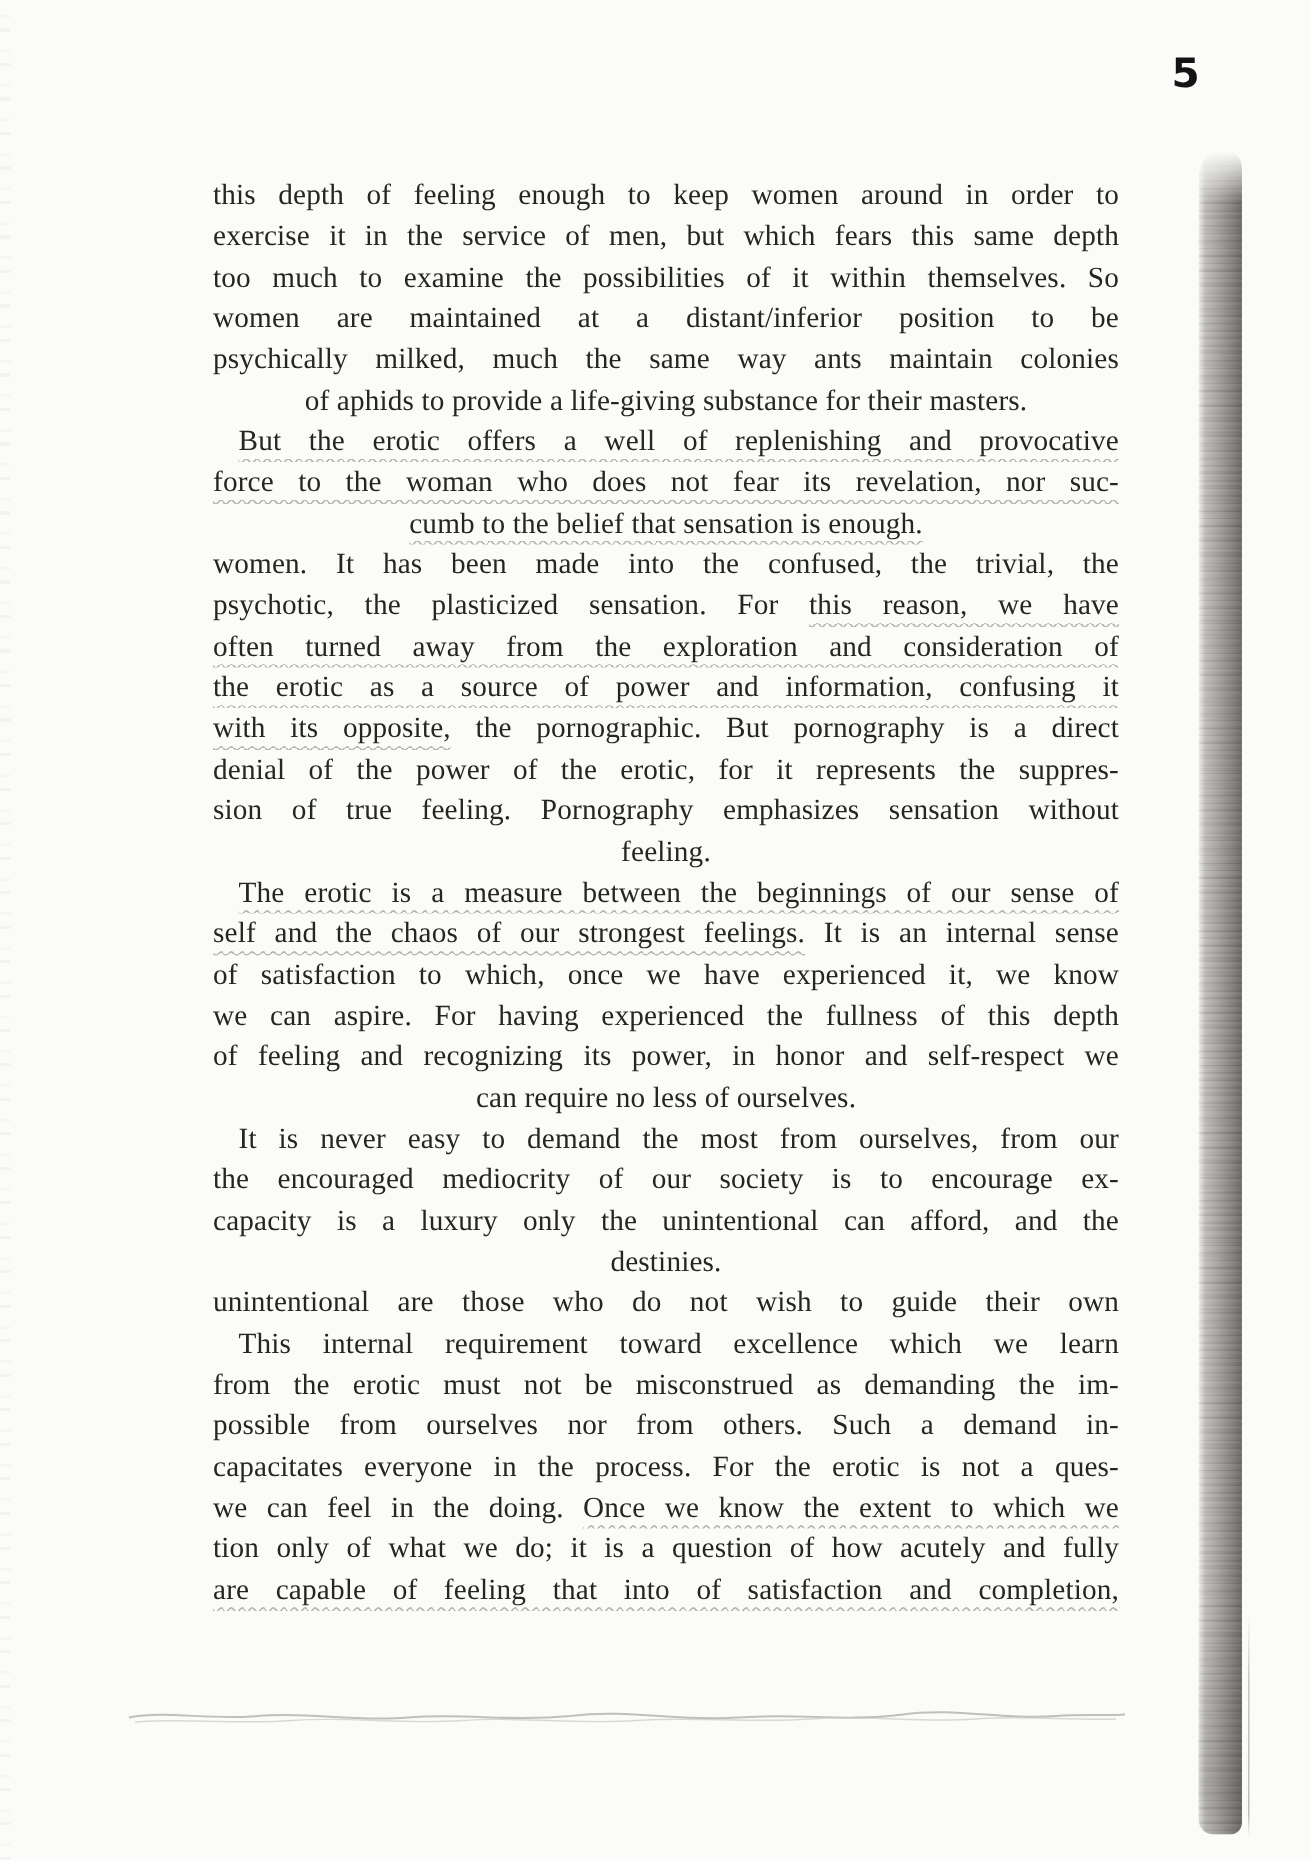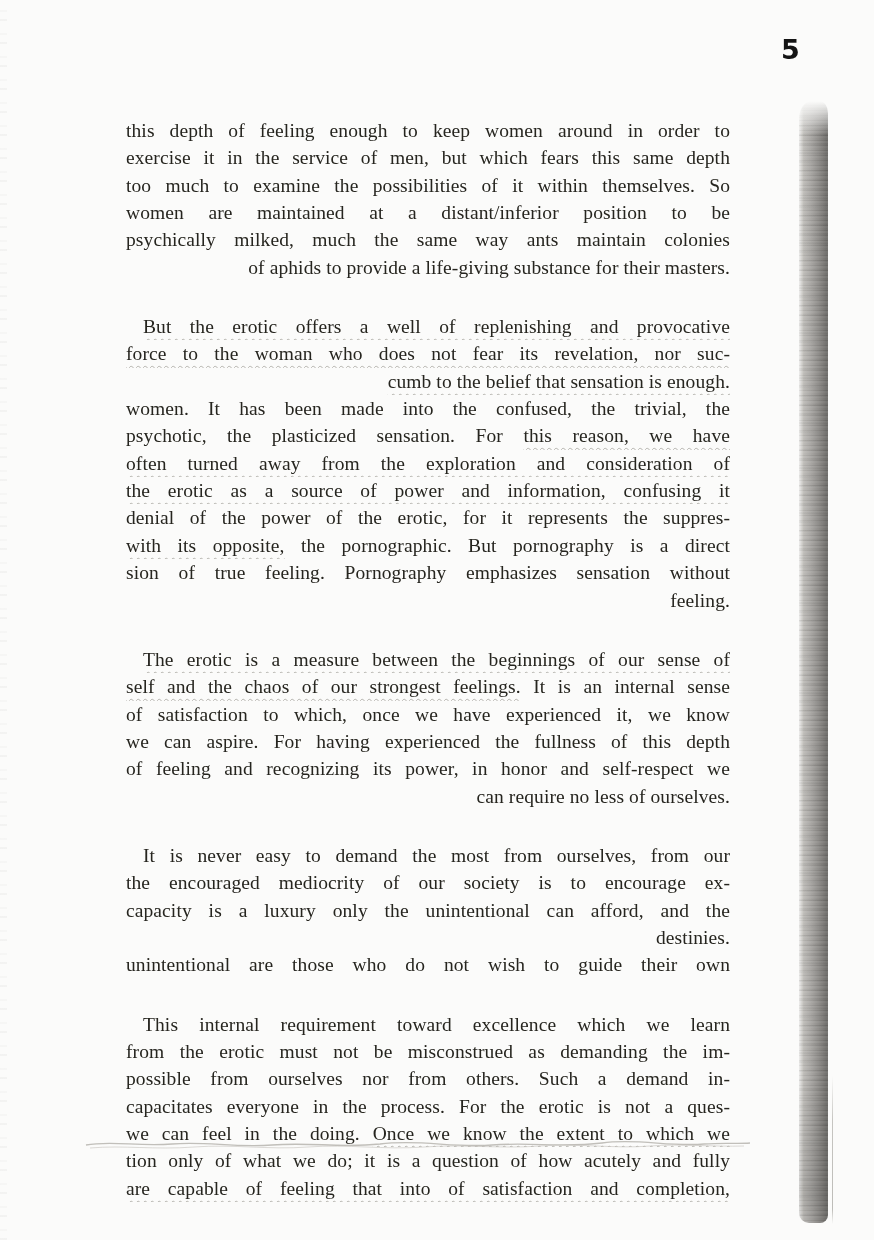--- a/index.html
+++ b/index.html
@@ -12,33 +12,33 @@
   }
   .page { position: absolute; inset: 0; }
 
   .page-number {
     position: absolute; left: 781px; top: 34px;
     font-family: "DejaVu Sans", "Liberation Sans", sans-serif;
     font-weight: bold; font-size: 27px; color: #141414;
   }
 
   .text-block {
-    position: absolute; left: 126px; top: 117px; width: 604px;
+    position: absolute; left: 142px; top: 117px; width: 604px;
     color: #26251f;
     font-size: 19.5px;
     line-height: 27.35px;
     letter-spacing: 0.1px;
   }
   .para { margin: 0; }
   .line {
     height: 27.35px; overflow: hidden;
-    text-align: right;
+    text-align: center;
   }
   .line.justify { text-align: justify; text-align-last: justify; }
-  .line.indent { text-indent: 17px; margin-top: 32px; }
+  .line.indent { text-indent: 17px; }
   .seg {}
   .seg.u {
     text-decoration: underline;
     text-decoration-style: wavy;
     text-decoration-color: #b4b2ac;
     text-decoration-thickness: 1px;
     text-underline-offset: 5px;
     text-decoration-skip-ink: none;
   }
 
@@ -110,22 +110,22 @@
       <div class="para">
         <div class="line justify indent"><span class="seg u">But the erotic offers a well of replenishing and provocative</span></div>
         <div class="line justify"><span class="seg u">force to the woman who does not fear its revelation, nor suc-</span></div>
         <div class="line"><span class="seg u">cumb to the belief that sensation is enough.</span></div>
       </div>
       <div class="para">
         <div class="line justify"><span class="seg">women. It has been made into the confused, the trivial, the</span></div>
         <div class="line justify"><span class="seg">psychotic, the plasticized sensation. For </span><span class="seg u">this reason, we have</span></div>
         <div class="line justify"><span class="seg u">often turned away from the exploration and consideration of</span></div>
         <div class="line justify"><span class="seg u">the erotic as a source of power and information, confusing it</span></div>
+        <div class="line justify"><span class="seg u">with its opposite,</span><span class="seg"> the pornographic. But pornography is a direct</span></div>
         <div class="line justify"><span class="seg">denial of the power of the erotic, for it represents the suppres-</span></div>
-        <div class="line justify"><span class="seg u">with its opposite,</span><span class="seg"> the pornographic. But pornography is a direct</span></div>
         <div class="line justify"><span class="seg">sion of true feeling. Pornography emphasizes sensation without</span></div>
         <div class="line"><span class="seg">feeling.</span></div>
       </div>
       <div class="para">
         <div class="line justify indent"><span class="seg u">The erotic is a measure between the beginnings of our sense of</span></div>
         <div class="line justify"><span class="seg u">self and the chaos of our strongest feelings.</span><span class="seg"> It is an internal sense</span></div>
         <div class="line justify"><span class="seg">of satisfaction to which, once we have experienced it, we know</span></div>
         <div class="line justify"><span class="seg">we can aspire. For having experienced the fullness of this depth</span></div>
         <div class="line justify"><span class="seg">of feeling and recognizing its power, in honor and self-respect we</span></div>
         <div class="line"><span class="seg">can require no less of ourselves.</span></div>

